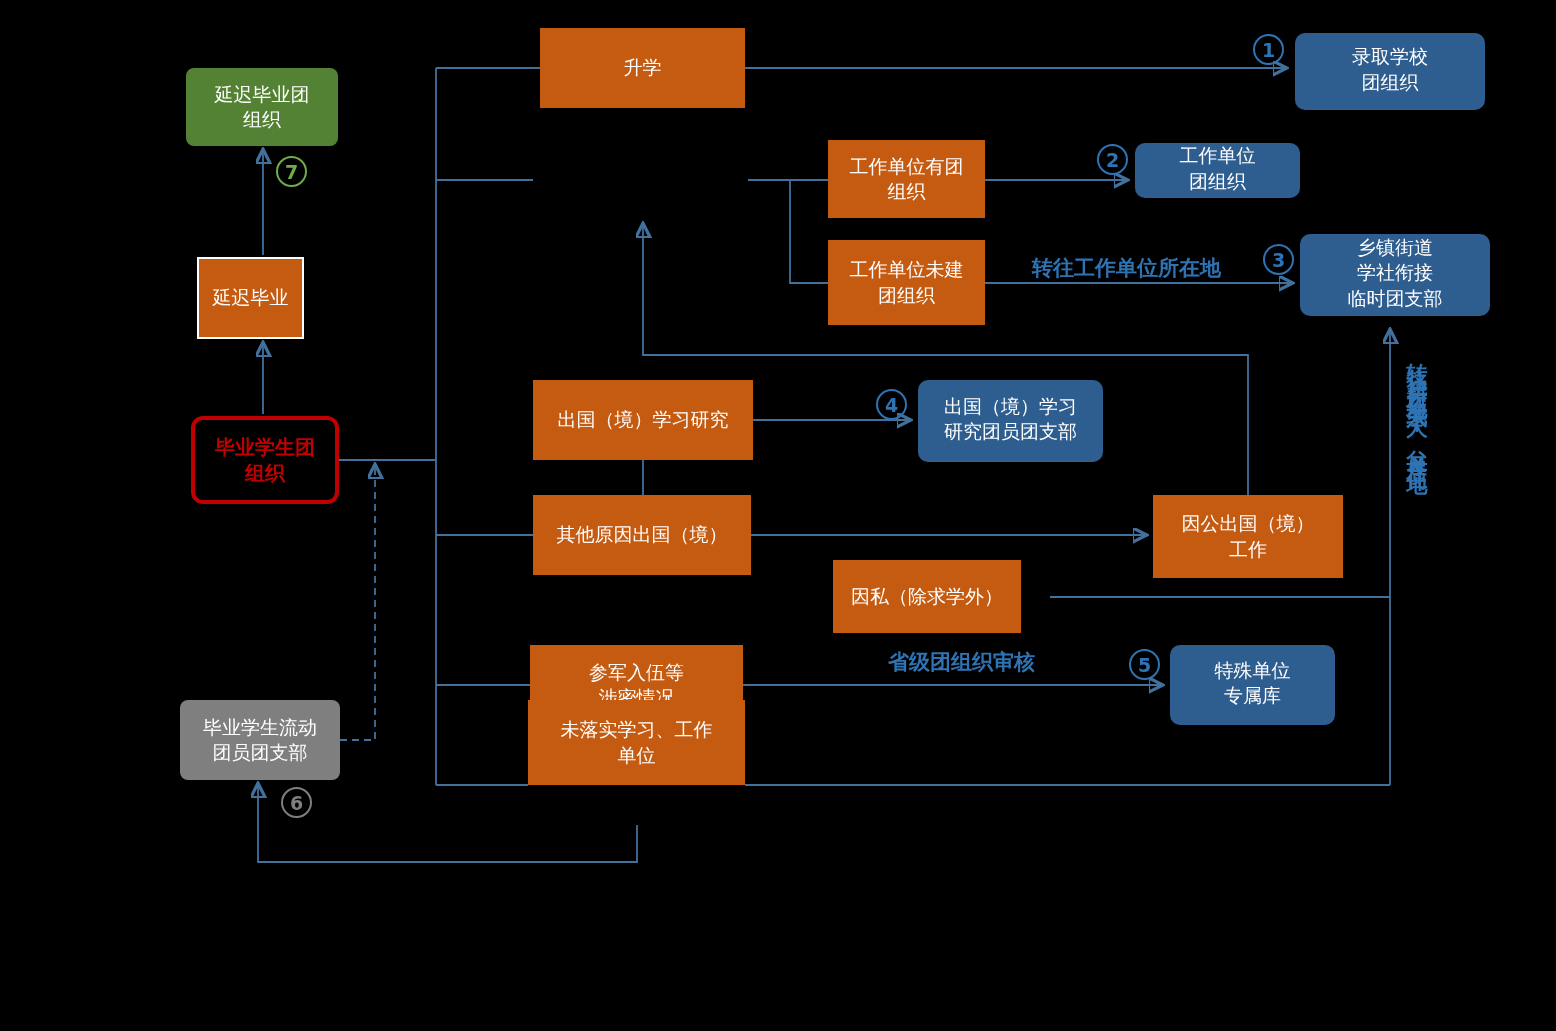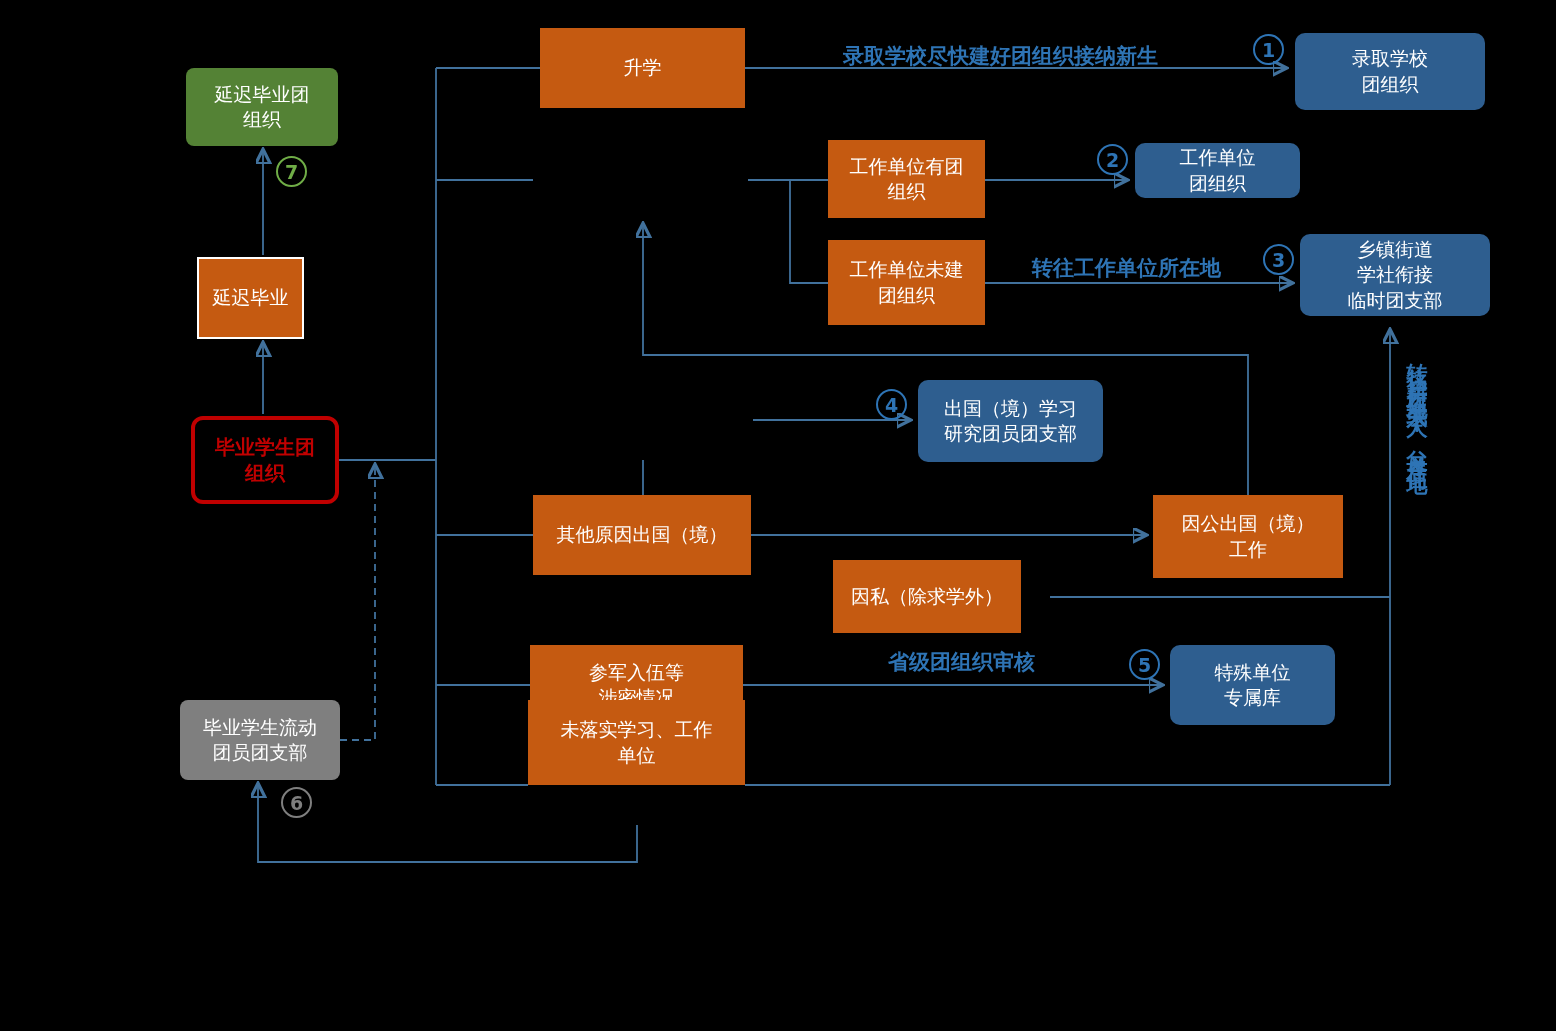--- a/index.html
+++ b/index.html
@@ -8,21 +8,21 @@
     position:relative; width:1556px; height:1031px; background:#000;
     font-family:"DejaVu Sans","Liberation Sans",sans-serif; overflow:hidden;
   }
   .node {
     position:absolute; display:flex; align-items:center; justify-content:center;
     text-align:center; white-space:pre-line; color:#fff; font-size:19px;
     line-height:1.32; padding:0;
   }
   .node.orange { background:var(--orange); }
   .node.orange-bordered { background:var(--orange); border:2px solid #fff; }
-  .node.blue { background:var(--blue); border-radius:10px; }
+  .node.blue { background:var(--blue); border-radius:10px;font-family:Liberation Mono, monospace; }
   .node.green { background:var(--green); border-radius:8px; }
   .node.gray { background:var(--gray); border-radius:8px; }
   .node.red-outline {
     background:transparent; border:4px solid var(--red); border-radius:12px;
     color:var(--red); font-weight:bold; font-size:20px;
   }
   .badge {
     position:absolute; width:31px; height:31px; border-radius:50%;
     border:2px solid; display:flex; align-items:center; justify-content:center;
     font-size:19px; font-weight:bold; background:transparent;
@@ -92,20 +92,21 @@
 
   <div class="node orange" style="left:540px;top:28px;width:205px;height:80px">升学</div>
 
 
   <div class="node orange" style="left:828px;top:140px;width:157px;height:78px">工作单位有团
 组织</div>
 
   <div class="node orange" style="left:828px;top:240px;width:157px;height:85px">工作单位未建
 团组织</div>
 
+  <div class="node orange" style="left:533px;top:380px;width:220px;height:80px">出国（境）学习研究</div>
 
   <div class="node orange" style="left:533px;top:495px;width:218px;height:80px">其他原因出国（境）</div>
 
   <div class="node orange" style="left:833px;top:560px;width:188px;height:73px">因私（除求学外）</div>
 
   <div class="node orange" style="left:1153px;top:495px;width:190px;height:83px">因公出国（境）
 工作</div>
 
   <div class="node orange" style="left:530px;top:645px;width:213px;height:80px">参军入伍等
 涉密情况</div>
@@ -122,21 +123,20 @@
   <div class="node blue" style="left:1300px;top:234px;width:190px;height:82px">乡镇街道
 学社衔接
 临时团支部</div>
 
   <div class="node blue" style="left:918px;top:380px;width:185px;height:82px">出国（境）学习
 研究团员团支部</div>
 
   <div class="node blue" style="left:1170px;top:645px;width:165px;height:80px">特殊单位
 专属库</div>
 
-  <div class="edge-label" style="left:843px;top:42px">录取学校尽快建好团组织接纳新生</div>
 
   <div class="edge-label" style="left:1032px;top:254px">转往工作单位所在地</div>
 
   <div class="edge-label" style="left:888px;top:648px">省级团组织审核</div>
 
   <div class="edge-label vertical" style="left:1406px;top:346px">转往户籍所在地或本人、父母居住地</div>
 
   <span class="badge blue" style="left:1253px;top:34px">1</span>
   <span class="badge blue" style="left:1097px;top:144px">2</span>
   <span class="badge blue" style="left:1263px;top:244px">3</span>

